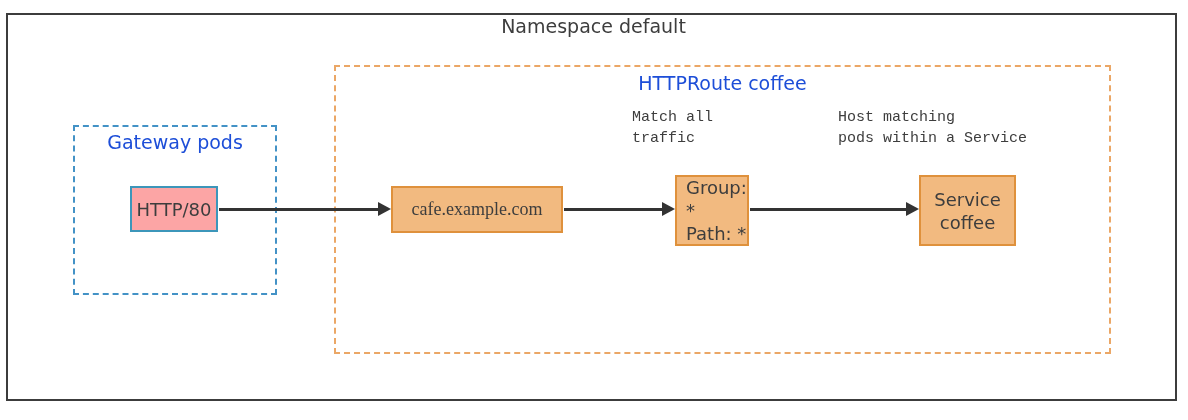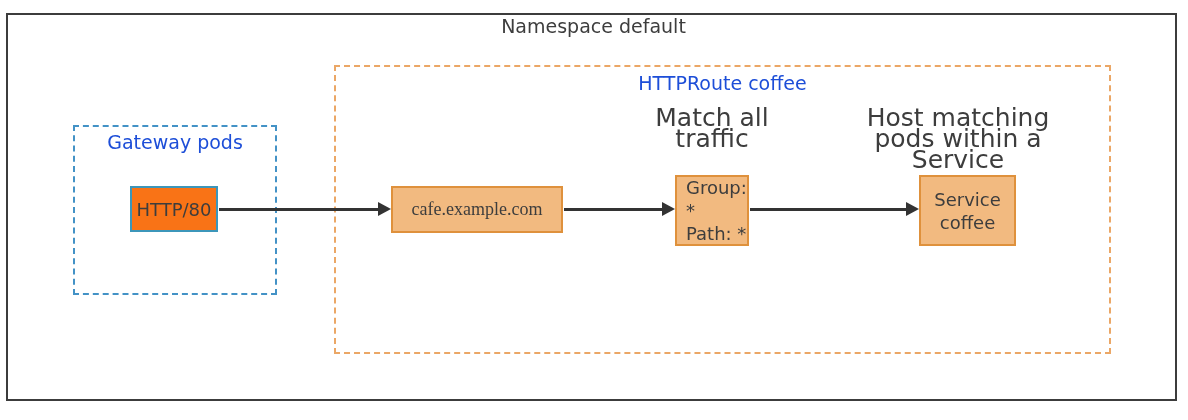--- a/index.html
+++ b/index.html
@@ -15,31 +15,31 @@
   .group-box{position:absolute;box-sizing:border-box;}
   .httproute-box{left:334px;top:65px;width:777px;height:289px;border:2px dashed #eba766;}
   .gateway-box{left:73px;top:125px;width:204px;height:170px;border:2px dashed #4392c6;}
 
   .group-title{position:absolute;width:100%;text-align:center;font-size:19px;line-height:22px;color:#1d4ed8;}
   .httproute-title{top:5px;left:0;}
   .gateway-title{top:4px;left:0;}
 
   .node{position:absolute;box-sizing:border-box;display:flex;flex-direction:column;
     justify-content:center;font-size:18px;line-height:23px;color:#3d3d3d;}
-  .node-blue{background:#f97316;border:2px solid #3c96ba;}
+  .node-blue{background:#fca5a5;border:2px solid #3c96ba;}
   .node-orange{background:#f2ba80;border:2px solid #df913c;}
   .node-center{align-items:center;text-align:center;}
   .node-left{align-items:flex-start;padding-left:9px;text-align:left;}
 
   .node-listener{left:130px;top:186px;width:88px;height:46px;}
   .node-hostname{left:391px;top:186px;width:172px;height:47px;font-family:Liberation Serif, serif;}
   .node-match{left:675px;top:175px;width:74px;height:71px;}
   .node-service{left:919px;top:175px;width:97px;height:71px;}
 
-  .annotation{position:absolute;text-align:center;font-size:25px;line-height:21px;color:#3d3d3d;}
+  .annotation{position:absolute;text-align:left;font-size:15px;line-height:21px;color:#3d3d3d;font-family:Liberation Mono, monospace;}
   .annotation-match{left:632px;top:107px;width:160px;}
   .annotation-group{left:838px;top:107px;width:240px;}
 
   .arrow{position:absolute;height:14px;}
   .arrow-line{position:absolute;left:0;top:5.5px;height:3px;background:#333333;}
   .arrow-head{position:absolute;top:0;width:0;height:0;
     border-top:7px solid transparent;border-bottom:7px solid transparent;
     border-left:13px solid #333333;}
   .arrow-1{left:219px;top:202px;width:172px;}
   .arrow-1 .arrow-line{width:160px;}

